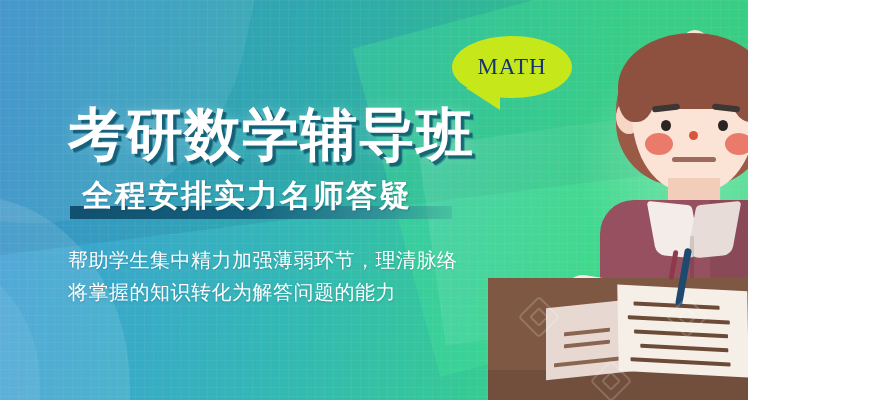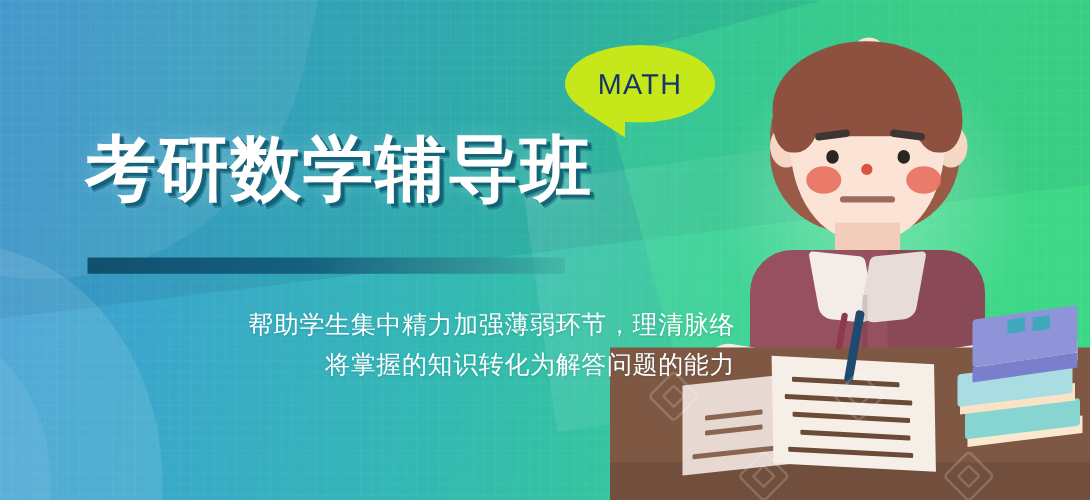--- a/index.html
+++ b/index.html
@@ -2,24 +2,24 @@
 <html><head>
 <meta charset="utf-8">
 <style>
   html, body {
     margin: 0;
     padding: 0;
     background: #ffffff;
   }
   #banner {
     position: relative;
-    width: 872px;
+    width: 748px;
     height: 400px;
     overflow: hidden;
-    font-family: Liberation Sans, sans-serif;
+    font-family: Liberation Serif, serif;
     background: linear-gradient(100deg, #3f9bd6 0%, #3aa7cb 18%, #33b8b4 42%, #35c79a 62%, #38d286 78%, #3ad37c 100%);
   }
 
   
   .grid-overlay {
     position: absolute;
     inset: 0;
     background-image:
       linear-gradient(to right, rgba(255,255,255,0.045) 1px, transparent 1px),
       linear-gradient(to bottom, rgba(255,255,255,0.045) 1px, transparent 1px);
@@ -113,21 +113,20 @@
     font-weight: bold;
     color: #ffffff;
     letter-spacing: 2px;
     margin: 0;
     padding-left: 14px;
     white-space: nowrap;
     text-shadow: 1px 1px 2px rgba(10,70,90,0.35);
   }
   .body-lines {
     margin-top: 18px;
-    text-align: right;
   }
   .body-line {
     font-size: 20px;
     line-height: 32px;
     color: #ffffff;
     letter-spacing: 0.5px;
     white-space: nowrap;
     text-shadow: 0 1px 2px rgba(10,70,90,0.25);
   }
 
@@ -512,20 +511,21 @@
 
   <div class="bubble-tail"></div>
   <div class="bubble">
     <span class="bubble-label">MATH</span>
   </div>
 
   <div class="text-block">
     <h1 class="headline">考研数学辅导班</h1>
     <div class="subline-wrap">
       <div class="sub-bar"></div>
+      <h2 class="subline">全程安排实力名师答疑</h2>
     </div>
     <div class="body-lines">
       <div class="body-line">帮助学生集中精力加强薄弱环节，理清脉络</div>
       <div class="body-line">将掌握的知识转化为解答问题的能力</div>
     </div>
   </div>
 
   <div class="wm" style="left:596px; top:366px;"></div>
   <div class="wm" style="left:760px; top:366px;"></div>
   <div class="wm" style="left:672px; top:302px;"></div>

